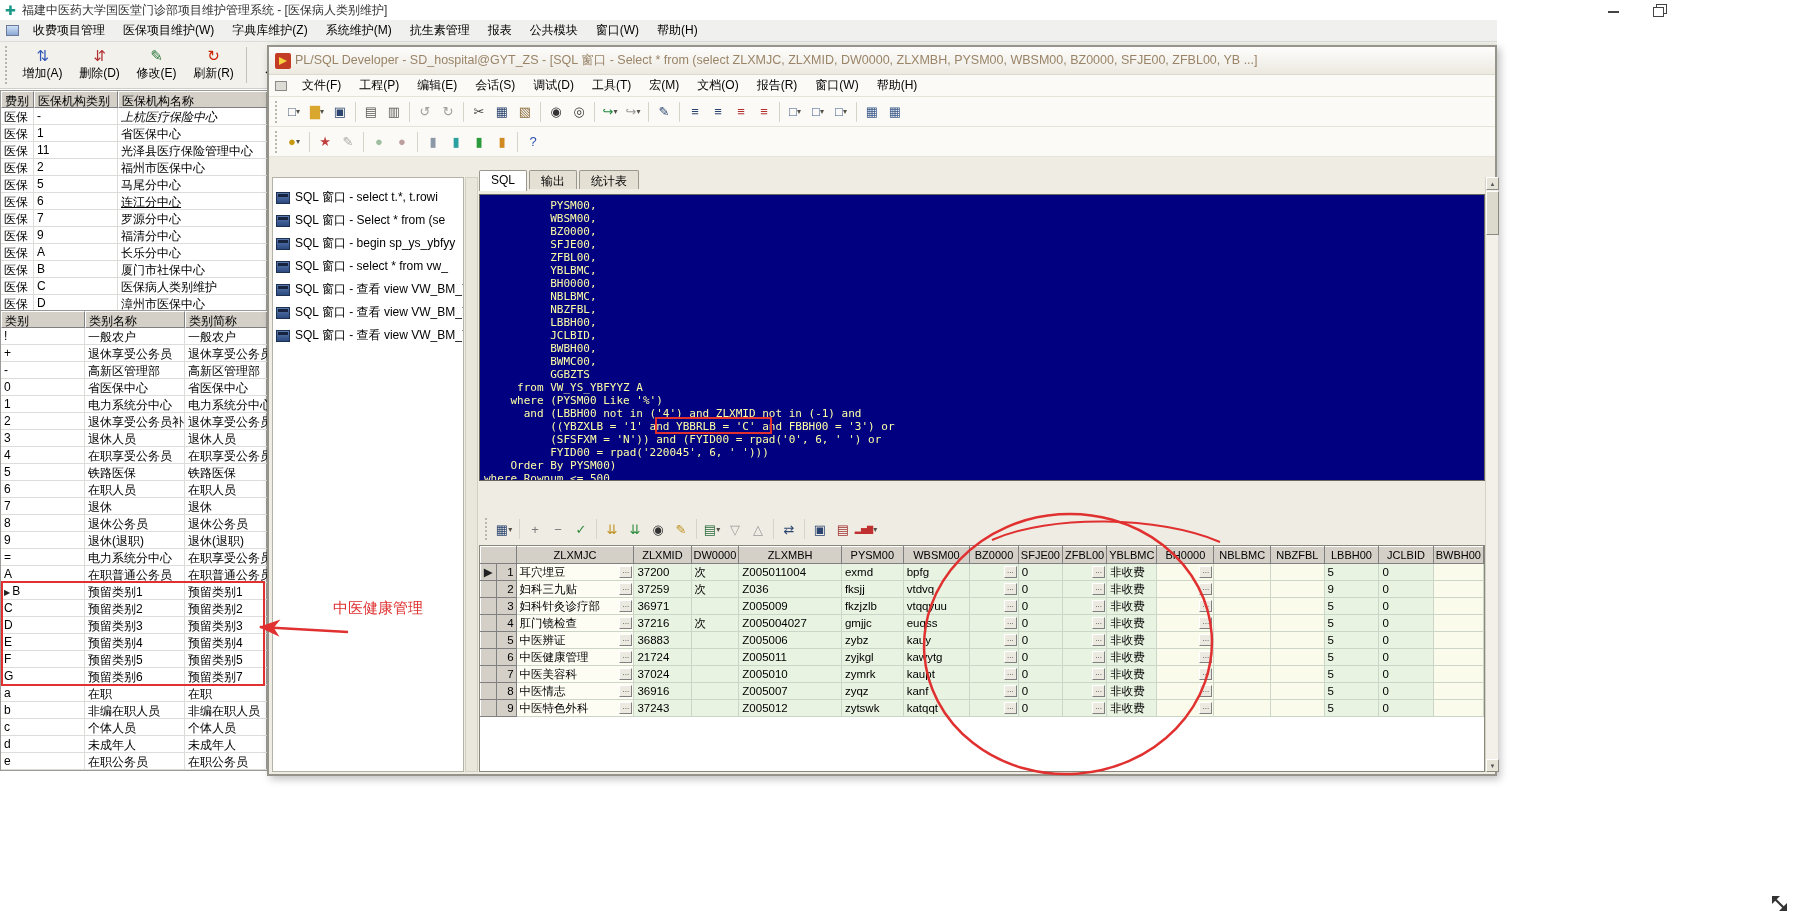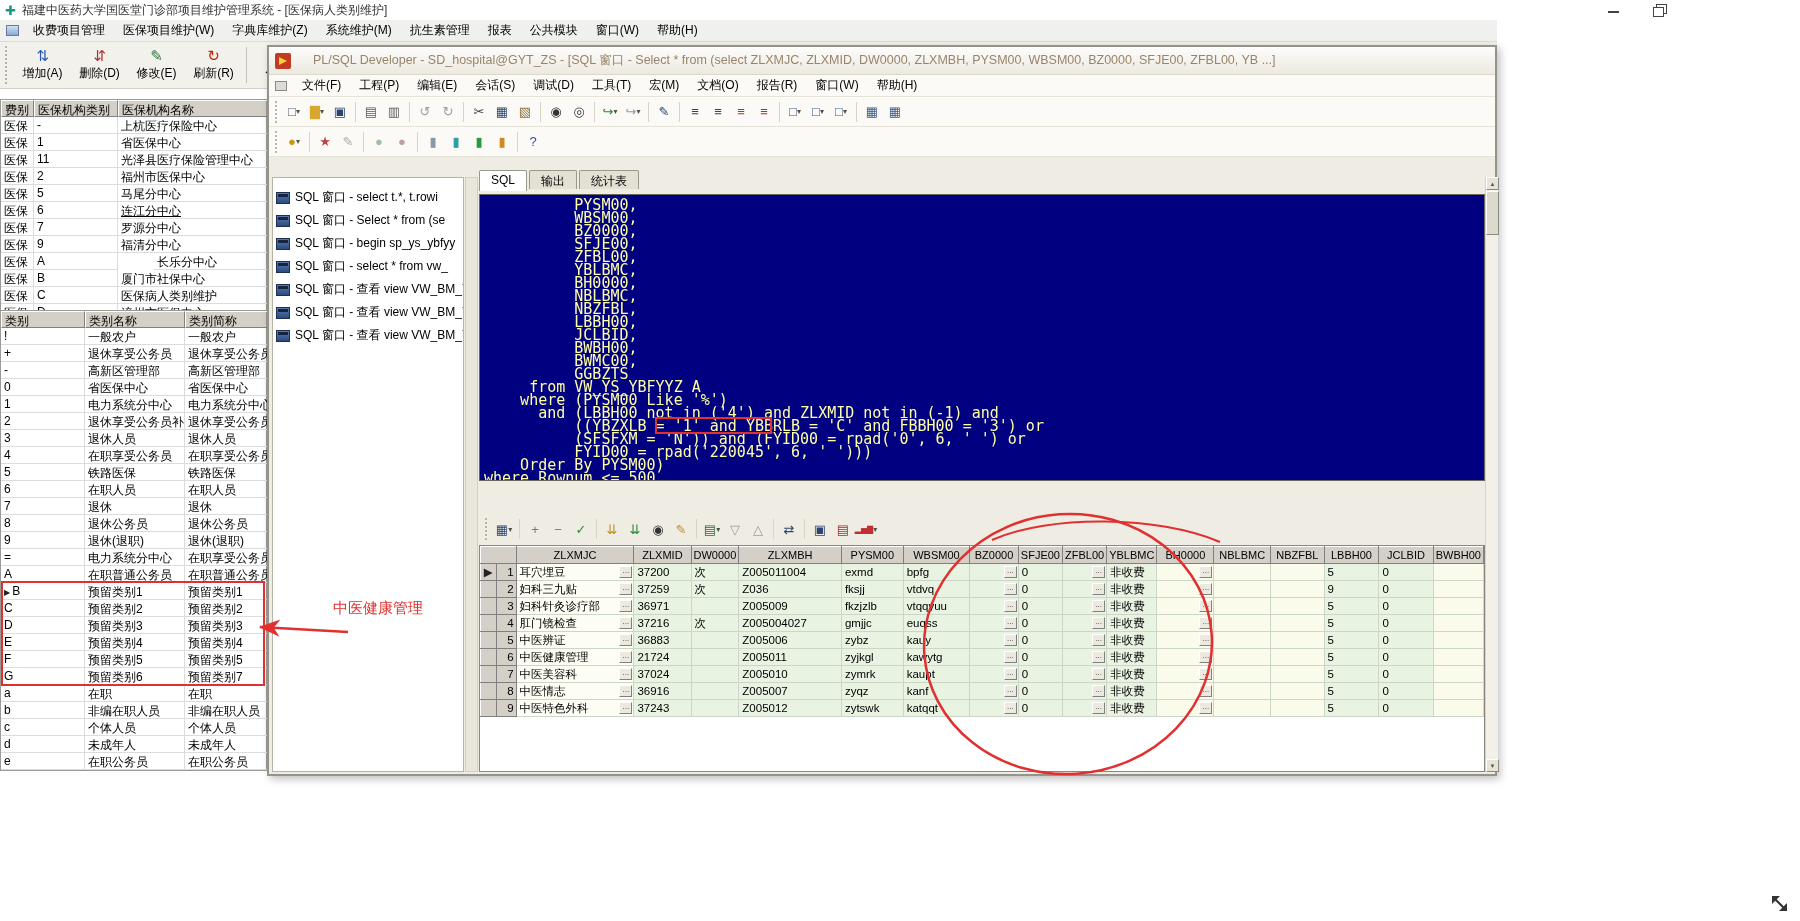--- a/index.html
+++ b/index.html
@@ -23,31 +23,31 @@
 
 #app-toolbar{position:absolute;left:0;top:42px;width:1497px;height:47px;background:#f2f1ec;border-bottom:1px solid #cfcec8;display:flex;align-items:center;padding-left:4px;gap:2px}
 .drag-dots{width:5px;height:38px;margin-right:4px;background-image:repeating-linear-gradient(#b5b5b0 0 2px,transparent 2px 4px);background-size:2px 100%;background-repeat:no-repeat;background-position:1px 0}
 .app-tbtn{width:55px;height:44px;display:flex;flex-direction:column;align-items:center;justify-content:center;gap:1px;background:transparent;border:1px solid transparent;font-family:inherit;cursor:default}
 .app-tbtn .ticon{font-size:15px;line-height:16px}
 .app-tbtn .tlabel{font-size:12px;white-space:nowrap}
 .tsep{width:1px;height:36px;background:#c2c1ba;margin:0 3px}
 
 
 .ltable{position:absolute;left:0;width:267px;background:#fff;border:1px solid #9a9a96}
-#org-table{top:99px}
+#org-table{top:90px}
 #cat-table{top:310px}
 .lt-head{display:flex;height:17px;background:#d4d0c8}
 .lt-hcell{flex:0 0 auto;border-top:1px solid #fff;border-left:1px solid #fff;border-right:1px solid #808080;border-bottom:1px solid #808080;padding:1px 3px;overflow:hidden;white-space:nowrap}
 .lt-row{display:flex;height:17px}
 .lt-cell{flex:0 0 auto;border-right:1px solid #dcdcd8;border-bottom:1px solid #dcdcd8;padding:1px 3px;overflow:hidden;white-space:nowrap}
 .rowmark{font-size:8px;margin-right:2px;color:#222}
 
 
 #plsql{position:absolute;left:267px;top:45px;width:1230px;height:731px;background:#efece3;border:2px solid #96938a;box-shadow:3px 3px 8px rgba(0,0,0,.25);z-index:5}
-#pl-titlebar{position:absolute;left:0;top:0;right:0;height:28px;background:linear-gradient(#fdfdfc,#ece9e0);display:flex;align-items:center;gap:22px;padding-left:6px;border-bottom:1px solid #dbd8cd}
+#pl-titlebar{position:absolute;left:0;top:0;right:0;height:28px;background:linear-gradient(#fdfdfc,#ece9e0);display:flex;align-items:center;gap:4px;padding-left:6px;border-bottom:1px solid #dbd8cd}
 #pl-logo{width:16px;height:16px;background:#c23b22;border-radius:2px;position:relative;flex:0 0 auto}
 #pl-logo::after{content:"";position:absolute;left:4px;top:4px;border-left:8px solid #f7d13e;border-top:4px solid transparent;border-bottom:4px solid transparent}
 #pl-title{color:#9a8468;font-size:12.5px;white-space:nowrap;overflow:hidden}
 #pl-menubar{position:absolute;left:0;top:28px;right:0;height:22px;background:#fbfaf6;display:flex;align-items:center;padding-left:4px;border-bottom:1px solid #e6e3d8}
 .child-icon{width:12px;height:10px;border:1px solid #8a8a86;background:#dcdcd4;margin:0 6px 0 2px}
 .pl-toolbar{position:absolute;left:0;right:0;height:30px;background:#fbfaf6;border-bottom:1px solid #e6e3d8;display:flex;align-items:center;padding-left:2px;gap:1px}
 #pl-toolbar1{top:50px}
 #pl-toolbar2{top:80px}
 .tb-grip{width:5px;height:22px;margin:0 3px;background-image:repeating-linear-gradient(#b9b6aa 0 2px,transparent 2px 4px);background-size:2px 100%;background-repeat:no-repeat;background-position:1px 0}
 .tb-i{width:22px;height:22px;display:inline-flex;align-items:center;justify-content:center;border:1px solid transparent;font-size:13px;line-height:13px;cursor:default}
@@ -58,21 +58,21 @@
 .pl-list-item{height:23px;display:flex;align-items:center;gap:5px;padding-left:3px;white-space:nowrap;overflow:hidden;font-size:12px}
 .sqlwin-icon{width:14px;height:12px;background:linear-gradient(#5a7ab0,#2c4a80);border:1px solid #1c3050;flex:0 0 auto;position:relative}
 .sqlwin-icon::after{content:"";position:absolute;left:1px;top:1px;right:1px;height:3px;background:#16243f}
 #pl-splitter{position:absolute;left:196px;top:130px;width:13px;height:595px;background:#e9e6db;border:1px solid #d2cfc3}
 
 #pl-tabs{position:absolute;left:210px;top:123px;height:21px;display:flex;align-items:flex-start}
 .pl-tab{height:19px;padding:2px 11px 0;border:1px solid #9a978c;border-bottom:none;background:#e4e1d4;margin-right:2px;border-radius:2px 2px 0 0;font-size:12px;white-space:nowrap}
 .pl-tab.active{background:#fff;height:21px}
 
 #pl-editor{position:absolute;left:210px;top:147px;width:1006px;height:287px;background:#000080;border:1px solid #6a675c;overflow:hidden}
-#sql-pre{margin:0;padding:4px 0 0 4px;font-family:"DejaVu Sans Mono","Liberation Mono",monospace;font-size:15px;line-height:13px;color:#ffffa6;white-space:pre}
+#sql-pre{margin:0;padding:4px 0 0 4px;font-family:"DejaVu Sans Mono","Liberation Mono",monospace;font-size:11px;line-height:13px;color:#ffffa6;white-space:pre}
 
 #pl-vscroll{position:absolute;left:1216px;top:130px;width:13px;height:595px;background:#f2f0e9;border-left:1px solid #d5d2c6}
 .sb-btn{position:absolute;left:0;width:13px;height:13px;background:#e6e3d8;border:1px solid;border-color:#fff #8a8a80 #8a8a80 #fff;font-size:6px;color:#555;display:flex;align-items:center;justify-content:center}
 .sb-down{bottom:0}
 .sb-thumb{position:absolute;left:0;top:14px;width:13px;height:44px;background:#dcd9cd;border:1px solid;border-color:#fff #8a8a80 #8a8a80 #fff}
 
 #pl-gridbar{position:absolute;left:210px;top:468px;width:1006px;height:28px;display:flex;align-items:center;gap:1px;padding-left:2px}
 
 #pl-grid{position:absolute;left:210px;top:498px;width:1006px;height:227px;background:#fff;border:1px solid #8a877c;overflow:hidden}
 .grid-table{border-collapse:collapse;table-layout:fixed}
@@ -146,21 +146,21 @@
 
 <div id="org-table" class="ltable">
     <div class="lt-head">
       <span class="lt-hcell" style="width: 33px;">费别</span>
       <span class="lt-hcell" style="width: 84px;">医保机构类别</span>
       <span class="lt-hcell" style="width: 150px;">医保机构名称</span>
     </div>
     <div class="lt-row">
       <span class="lt-cell" style="width: 33px;">医保</span>
       <span class="lt-cell" style="width: 84px;">-</span>
-      <span class="lt-cell" style="width: 150px;">上杭医疗保险中心</span>
+      <span class="lt-cell" style="width: 150px; font-style: italic;">上杭医疗保险中心</span>
     </div>
     <div class="lt-row">
       <span class="lt-cell" style="width: 33px;">医保</span>
       <span class="lt-cell" style="width: 84px;">1</span>
       <span class="lt-cell" style="width: 150px;">省医保中心</span>
     </div>
     <div class="lt-row">
       <span class="lt-cell" style="width: 33px;">医保</span>
       <span class="lt-cell" style="width: 84px;">11</span>
       <span class="lt-cell" style="width: 150px;">光泽县医疗保险管理中心</span>
@@ -186,21 +186,21 @@
       <span class="lt-cell" style="width: 150px;">罗源分中心</span>
     </div>
     <div class="lt-row">
       <span class="lt-cell" style="width: 33px;">医保</span>
       <span class="lt-cell" style="width: 84px;">9</span>
       <span class="lt-cell" style="width: 150px;">福清分中心</span>
     </div>
     <div class="lt-row">
       <span class="lt-cell" style="width: 33px;">医保</span>
       <span class="lt-cell" style="width: 84px;">A</span>
-      <span class="lt-cell" style="width: 150px; margin-left: 36px;">长乐分中心</span>
+      <span class="lt-cell" style="width: 150px;">长乐分中心</span>
     </div>
     <div class="lt-row">
       <span class="lt-cell" style="width: 33px;">医保</span>
       <span class="lt-cell" style="width: 84px;">B</span>
       <span class="lt-cell" style="width: 150px;">厦门市社保中心</span>
     </div>
     <div class="lt-row">
       <span class="lt-cell" style="width: 33px;">医保</span>
       <span class="lt-cell" style="width: 84px;">C</span>
       <span class="lt-cell" style="width: 150px;">医保病人类别维护</span>

